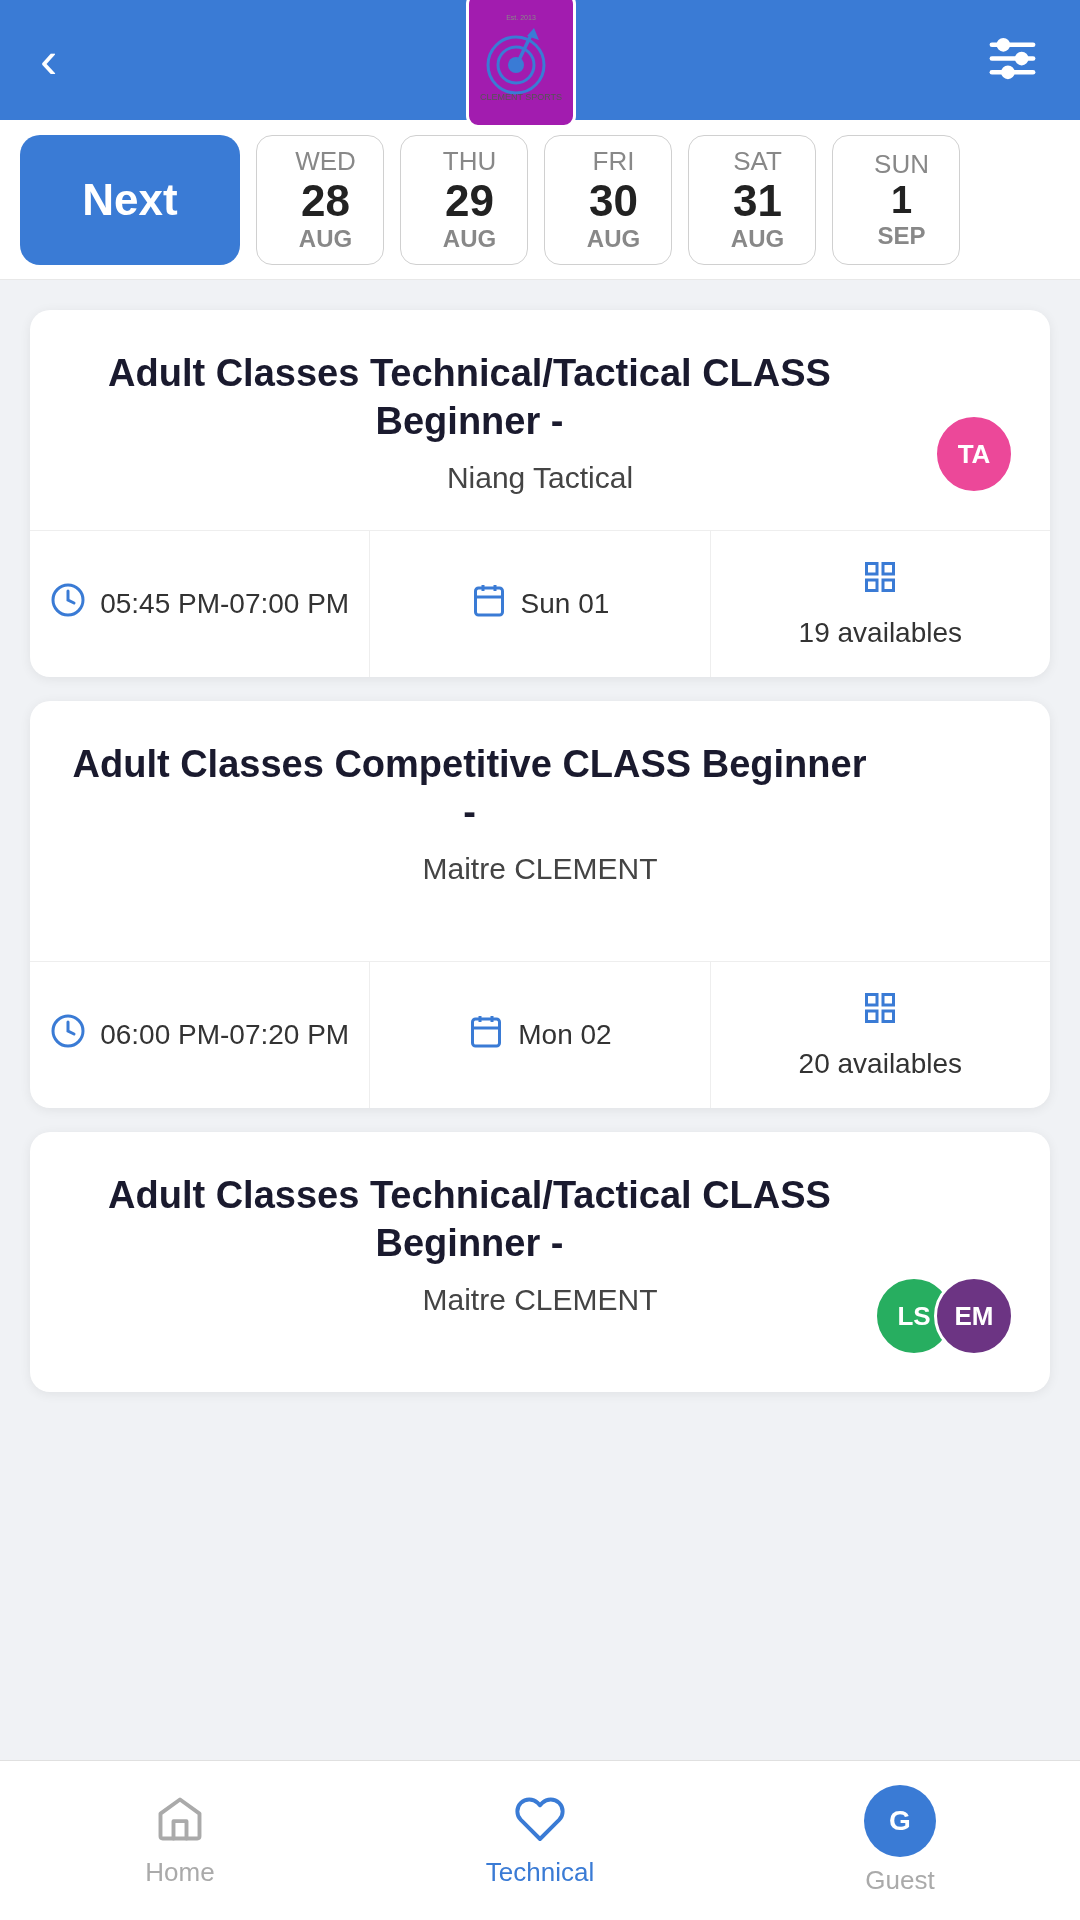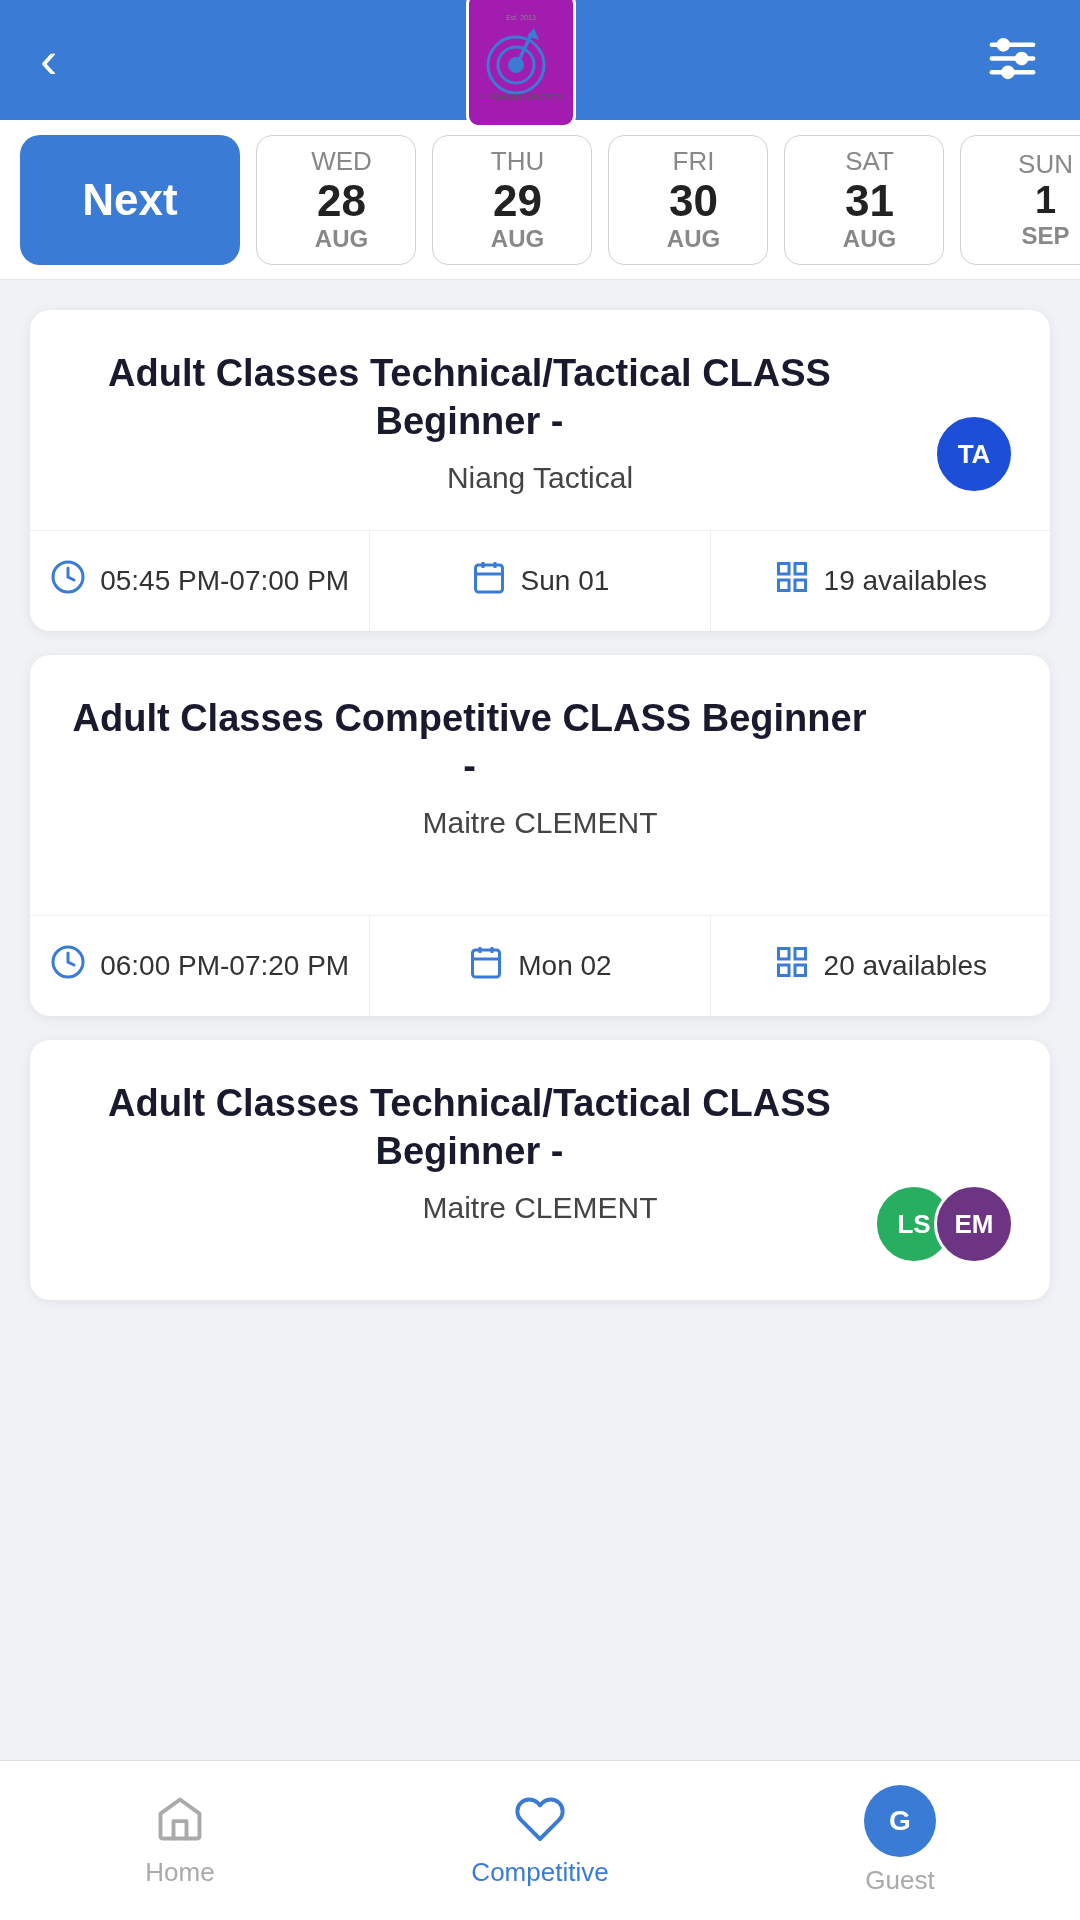--- a/index.html
+++ b/index.html
@@ -63,21 +63,21 @@
       width: 220px;
       height: 130px;
       font-size: 44px;
       font-weight: 600;
       cursor: pointer;
       flex-shrink: 0;
     }
     .date-item {
       border: 1.5px solid #d0d0d0;
       border-radius: 16px;
-      width: 160px;
+      width: 128px;
       height: 130px;
       display: flex;
       flex-direction: column;
       align-items: center;
       justify-content: center;
       flex-shrink: 0;
       cursor: pointer;
       padding-left: 11px;
     }
     .date-item .day-name {
@@ -146,21 +146,21 @@
       height: 80px;
       border-radius: 50%;
       display: flex;
       align-items: center;
       justify-content: center;
       font-size: 26px;
       font-weight: 700;
       color: white;
       border: 3px solid white;
     }
-    .avatar-purple { background: #1d4ed8; }
+    .avatar-purple { background: #ec4899; }
     .avatar-green { background: #27ae60; margin-left: -20px; }
     .avatar-darkpurple { background: #6c3483; margin-left: -20px; }
 
     .card-footer {
       display: flex;
       border-top: 1.5px solid #eee;
     }
     .footer-cell {
       flex: 1;
       display: flex;
@@ -168,20 +168,21 @@
       justify-content: center;
       gap: 14px;
       padding: 28px 10px;
       border-right: 1.5px solid #eee;
       font-size: 28px;
       color: #333;
       font-weight: 500;
     }
     .footer-cell:last-child {
       border-right: none;
+      flex-direction: column;
     }
     .footer-icon {
       color: #3a7bd5;
       font-size: 34px;
     }
 
     
     .bottom-nav {
       position: fixed;
       bottom: 0;
@@ -392,20 +393,20 @@
     </div>
     <span class="nav-label">Home</span>
   </div>
 
   <div class="nav-item">
     <div>
       <svg width="52" height="52" viewBox="0 0 24 24" fill="none" stroke="#3a7bd5" stroke-width="1.8" stroke-linecap="round" stroke-linejoin="round">
         <path d="M20.84 4.61a5.5 5.5 0 00-7.78 0L12 5.67l-1.06-1.06a5.5 5.5 0 00-7.78 7.78l1.06 1.06L12 21.23l7.78-7.78 1.06-1.06a5.5 5.5 0 000-7.78z"></path>
       </svg>
     </div>
-    <span class="nav-label active">Competitive</span>
+    <span class="nav-label active">Technical</span>
   </div>
 
   <div class="nav-item">
     <div class="nav-avatar">G</div>
     <span class="nav-label">Guest</span>
   </div>
 </div>
 
 </body></html>

